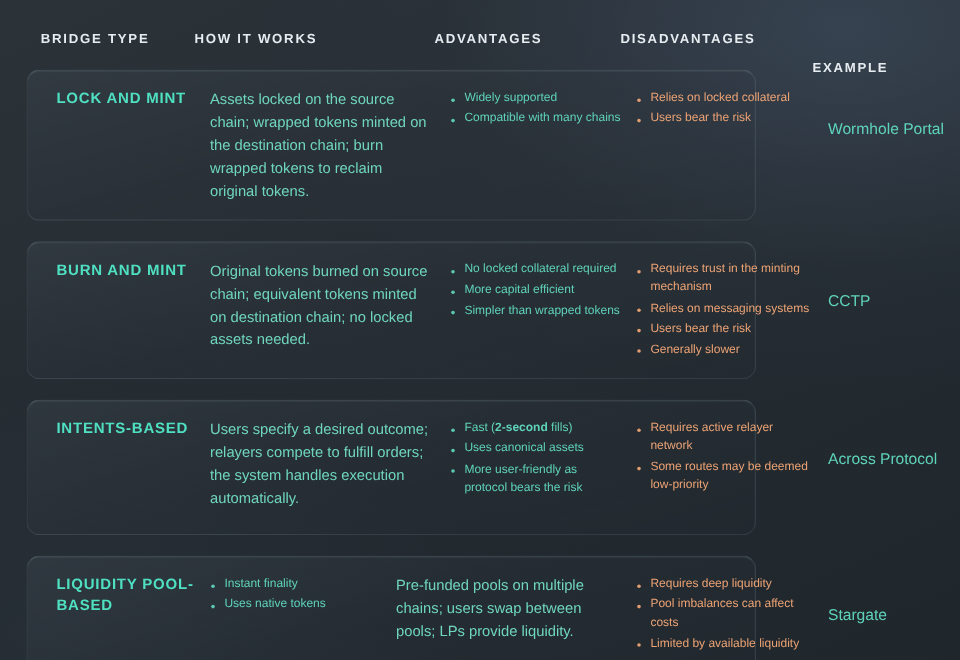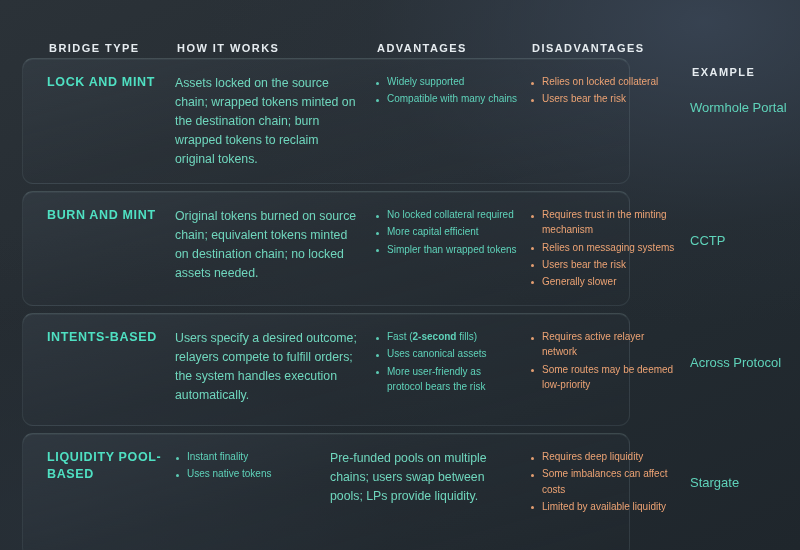--- a/index.html
+++ b/index.html
@@ -16,21 +16,21 @@
       radial-gradient(ellipse 620px 380px at 6% 96%, rgba(40,48,56,0.75) 0%, rgba(32,38,44,0.2) 55%, rgba(0,0,0,0) 78%),
       linear-gradient(155deg, #2b3238 0%, #262d33 40%, #222a30 70%, #1f262c 100%);
     color: #e8eef2;
     -webkit-font-smoothing: antialiased;
   }
 
   .sheet {
     position: relative;
     width: 648px;
     height: 550px;
-    padding: 15px;
+    padding: 0;
   }
 
   
   .table-header {
     display: flex;
     align-items: flex-start;
     padding: 0 22px;
     height: 56px;
     padding-top: 28px;
   }
@@ -55,21 +55,21 @@
 
   
   .rows {
     position: absolute;
     left: 22px;
     right: 18px;
     top: 58px;
     bottom: 14px;
     display: flex;
     flex-direction: column;
-    gap: 7px;
+    gap: 17px;
   }
 
   .row-card {
     position: relative;
     display: flex;
     align-items: flex-start;
     border-radius: 11px;
     padding: 14px 10px 14px 12px;
     background:
       linear-gradient(165deg, rgba(62,72,82,0.40) 0%, rgba(48,56,64,0.22) 45%, rgba(40,47,54,0.10) 100%);
@@ -213,21 +213,21 @@
         <div class="cell c3">
           <ul class="pts adv">
             <li>Instant finality</li>
             <li>Uses native tokens</li>
           </ul>
         </div>
         <div class="cell c2 how-text">Pre-funded pools on multiple chains; users swap between pools; LPs provide liquidity.</div>
         <div class="cell c4">
           <ul class="pts dis">
             <li>Requires deep liquidity</li>
-            <li>Some imbalances can affect costs</li>
+            <li>Pool imbalances can affect costs</li>
             <li>Limited by available liquidity</li>
           </ul>
         </div>
         <div class="cell c5 example-text">Stargate</div>
       </div>
     </div>
 
 </div>
 
 </body></html>

